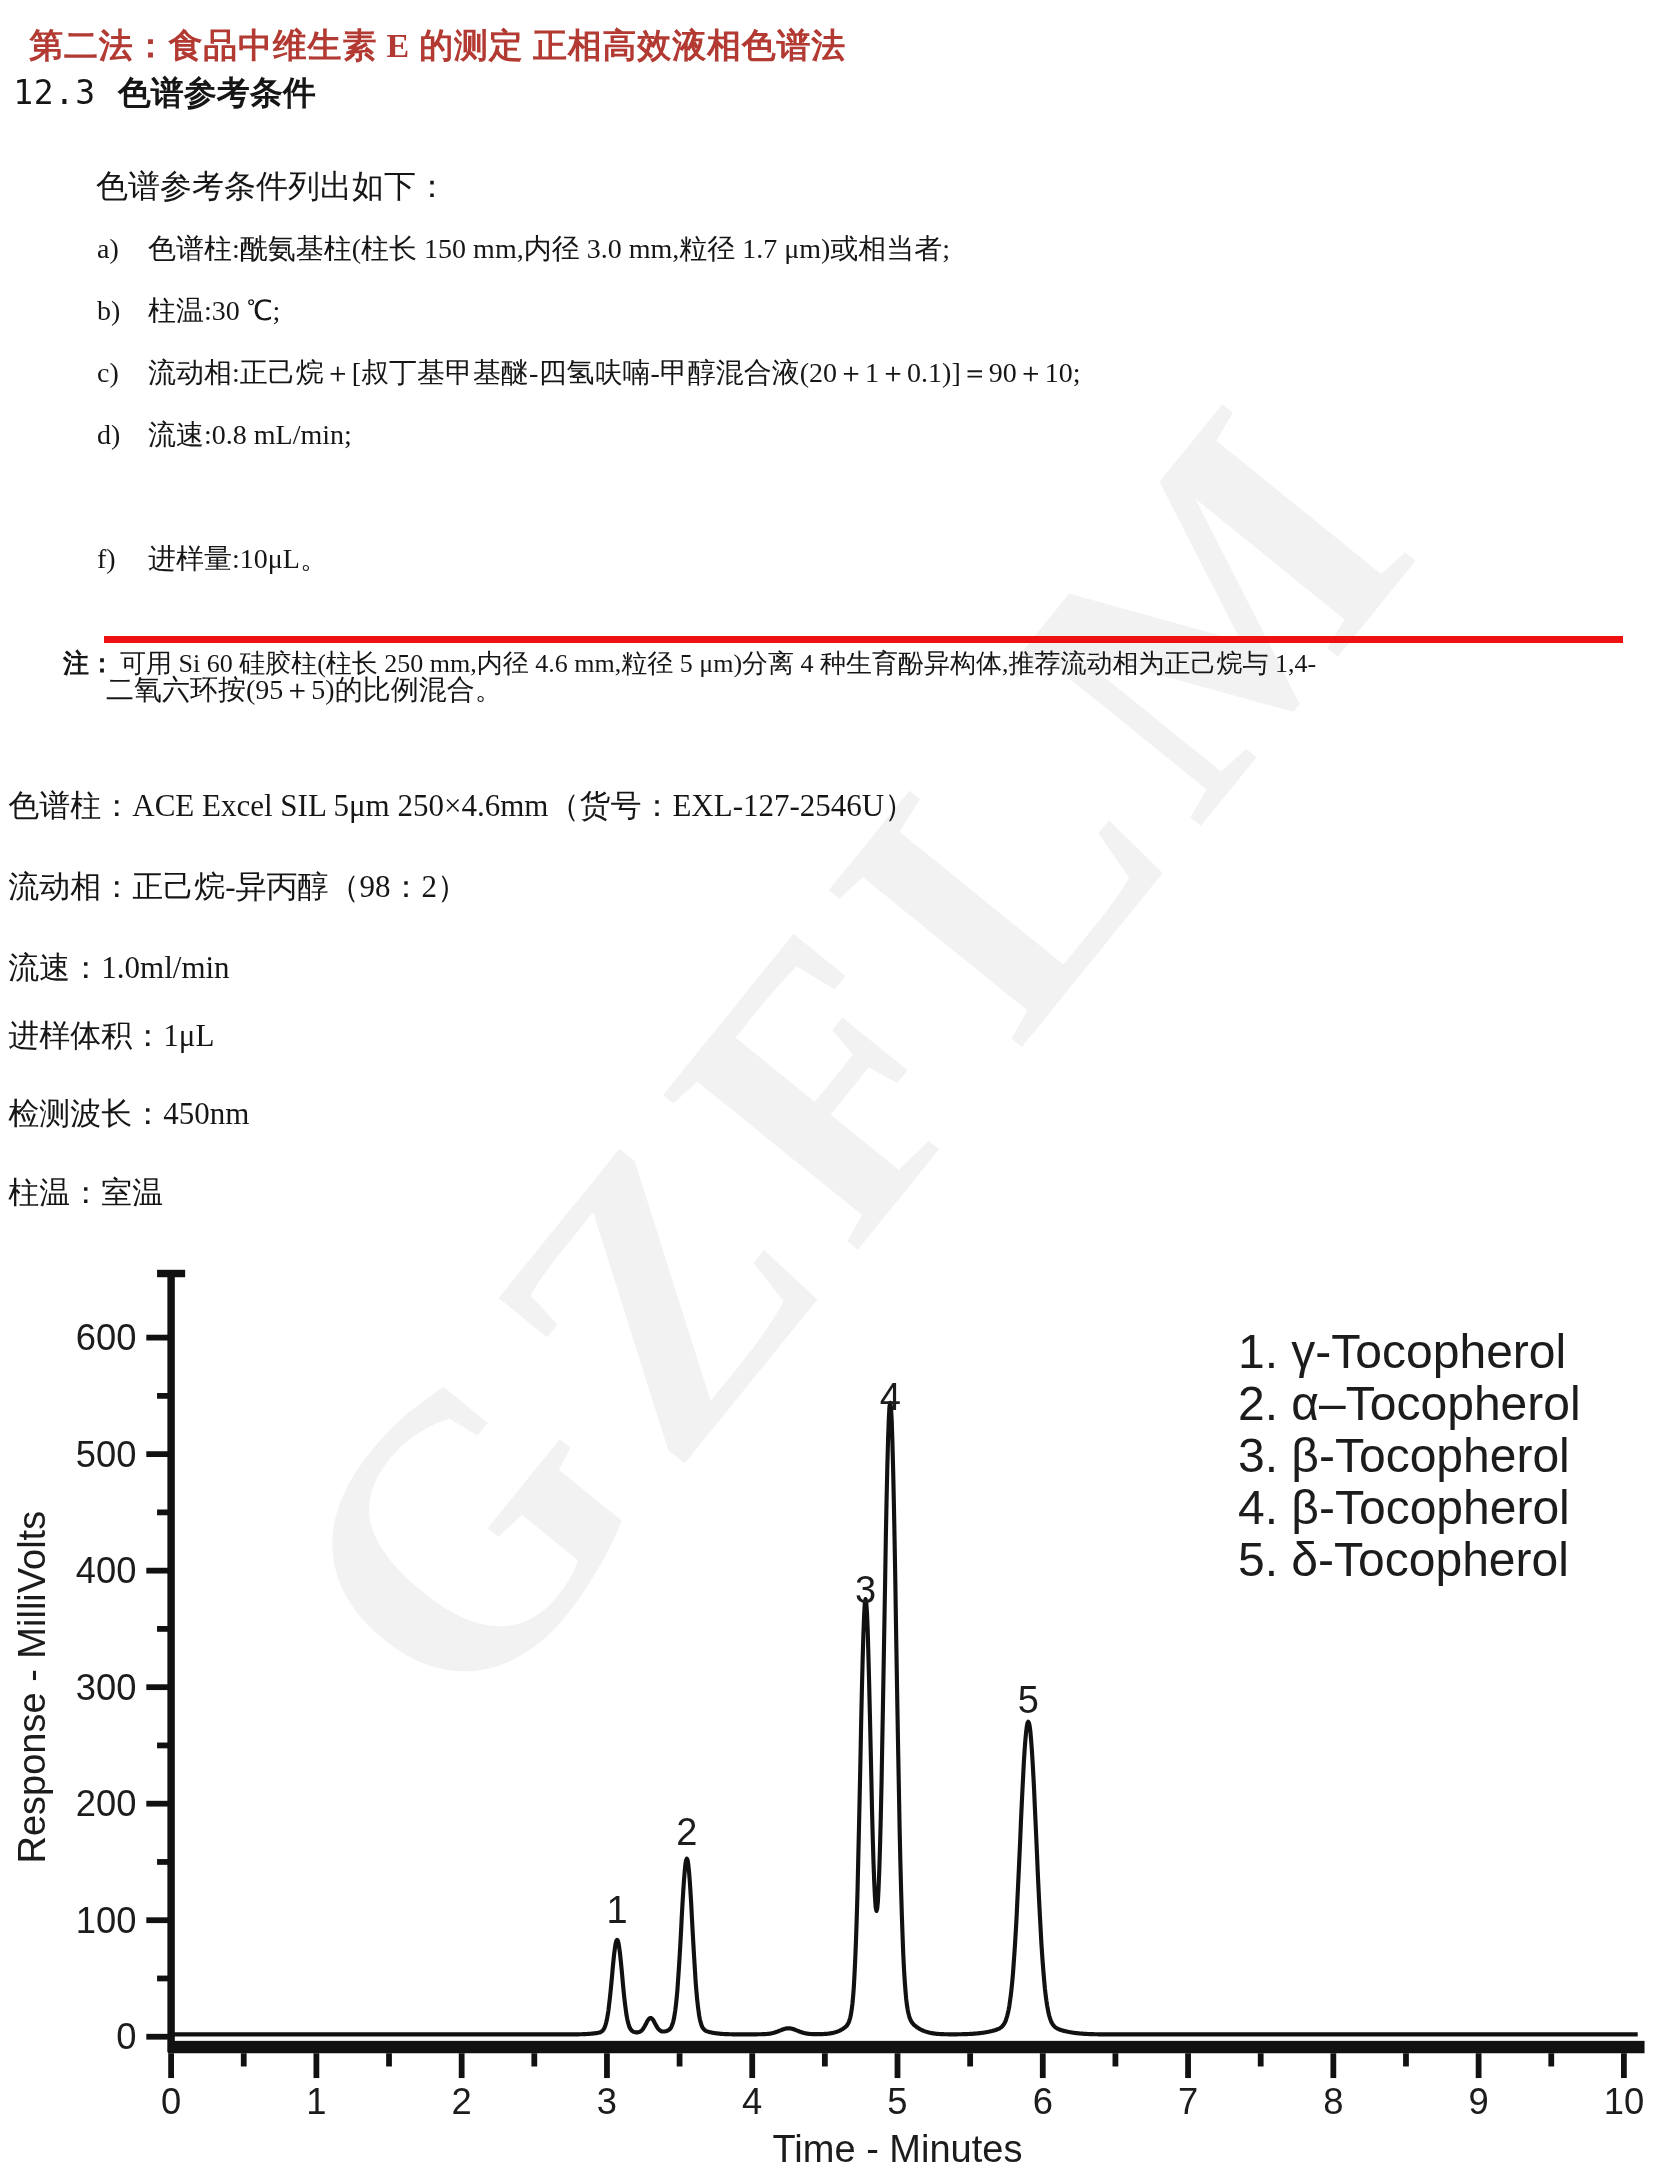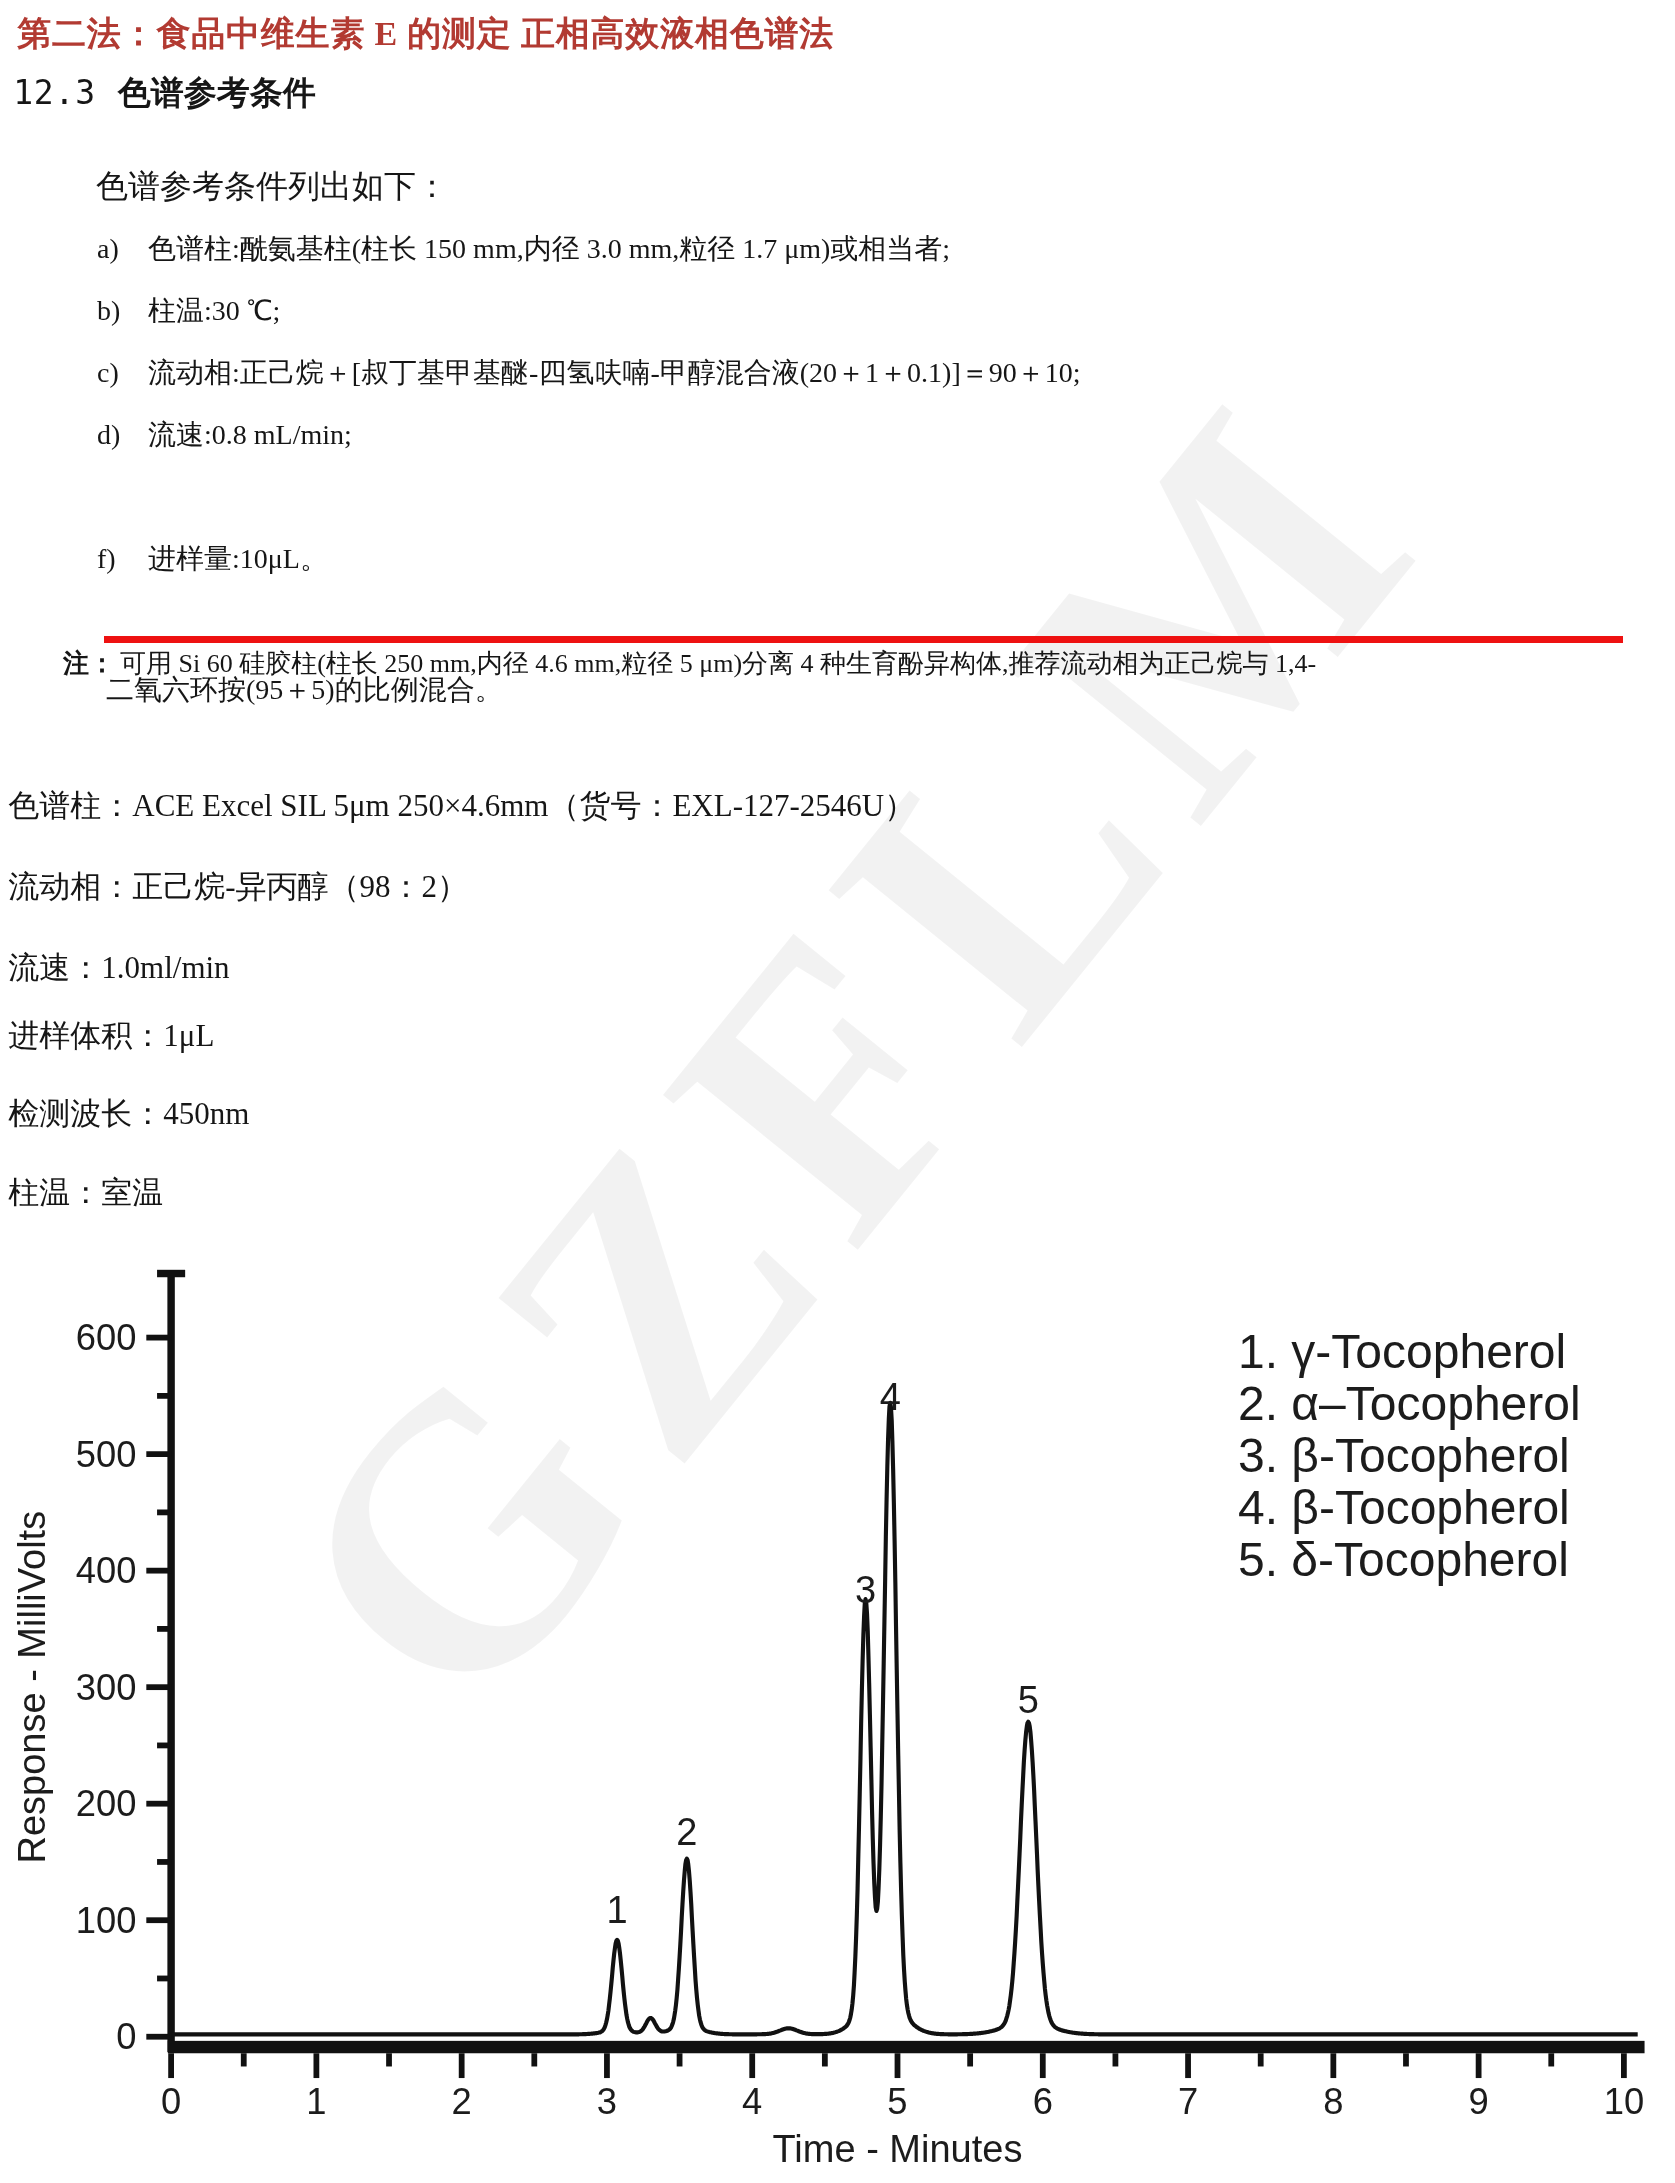--- a/index.html
+++ b/index.html
@@ -16,21 +16,21 @@
     transform:translate(-50%,-50%) rotate(-51deg);
     font-family:"Liberation Serif", serif;
     font-size:380px;font-weight:bold;letter-spacing:31px;
     color:rgba(0,0,0,0.05);
     white-space:nowrap;z-index:0;user-select:none;
   }
   .z{position:absolute;z-index:1;}
   .red-title{
     left:13.2px;top:6.6px;
     font-size:34px;font-weight:bold;letter-spacing:0.8px;
-    color:#b23a32;white-space:nowrap;margin:4px;
+    color:#b23a32;white-space:nowrap;margin:16px;
   }
   .section-head{left:13.2px;top:71px;white-space:nowrap;}
   .sec-no{font-family:"DejaVu Sans Mono", monospace;font-size:33px;letter-spacing:0.8px;}
   .sec-title{font-size:33px;font-weight:bold;margin-left:22px;}
   .intro{left:96px;top:165px;font-size:32px;}
   .cond-item{left:97px;font-size:28px;white-space:nowrap;}
   .cond-letter{display:inline-block;width:51px;}
   .note-row{left:63px;top:602px;font-size:26px;white-space:nowrap;margin-top:44px;}
   .note-label{font-weight:bold;margin-right:5px;}
   .red-underline{left:104px;top:636px;width:1519px;height:7.4px;background:#ee1111;}

